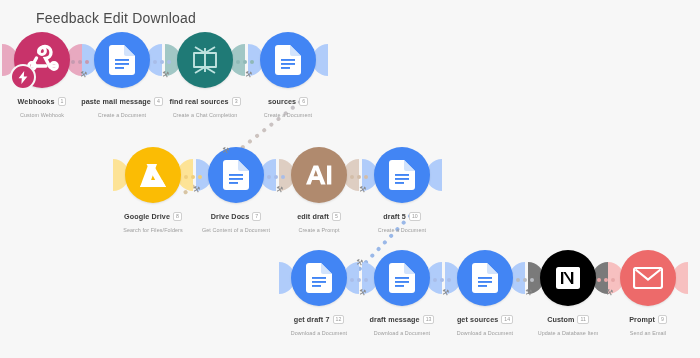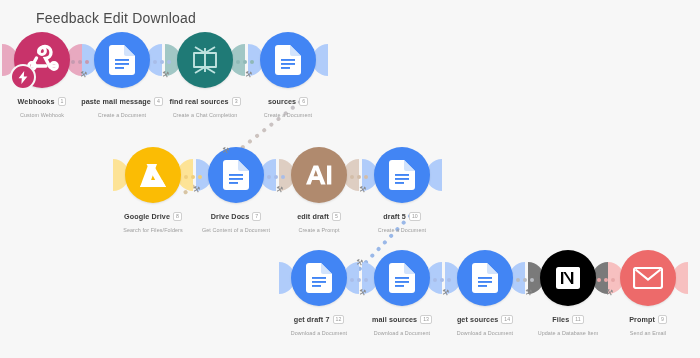--- a/index.html
+++ b/index.html
@@ -305,21 +305,21 @@
        <svg width="26" height="30" viewBox="0 0 26 30">
         <path d="M3 0h12l11 11v16a3 3 0 0 1-3 3H3a3 3 0 0 1-3-3V3a3 3 0 0 1 3-3z" fill="#ffffff"></path>
         <path d="M15 0l11 11H17a2 2 0 0 1-2-2V0z" fill="#d2e3fc"></path>
         <rect x="6" y="14" width="14" height="1.9" fill="#4285f4"></rect>
         <rect x="6" y="18" width="14" height="1.9" fill="#4285f4"></rect>
         <rect x="6" y="22" width="9" height="1.9" fill="#4285f4"></rect>
       </svg>
      </div>
 
      <div class="label">
-       <span class="nm">mail sources</span><span class="cnt">13</span>
+       <span class="nm">draft message</span><span class="cnt">13</span>
        <div class="sub">Download a Document</div>
      </div>
       </div>
       <div class="node" style="left: 457px; top: 250px;">
         <div class="cup l">
        <i style="background:rgb(176,204,250)"></i>
      </div>
      <div class="cup r">
        <i style="background:rgb(176,204,250)"></i>
      </div>
@@ -351,21 +351,21 @@
         <path d="M2 6.5 L6 3 h18 a2 2 0 0 1 2 2 v1.5 Z" fill="#ffffff"></path>
         <g fill="#000000">
           <rect x="7" y="8" width="2.3" height="12"></rect>
           <rect x="17" y="8" width="2.3" height="12"></rect>
           <path d="M9.3 8 L17 19.5 l0 -3.2 L11.6 8 Z"></path>
         </g>
       </svg>
      </div>
 
      <div class="label">
-       <span class="nm">Files</span><span class="cnt">11</span>
+       <span class="nm">Custom</span><span class="cnt">11</span>
        <div class="sub">Update a Database Item</div>
      </div>
       </div>
       <div class="node" style="left: 620px; top: 250px;">
         <div class="cup l">
        <i style="background:rgb(247,192,192)"></i>
      </div>
      <div class="cup r">
        <i style="background:rgb(247,192,192)"></i>
      </div>

